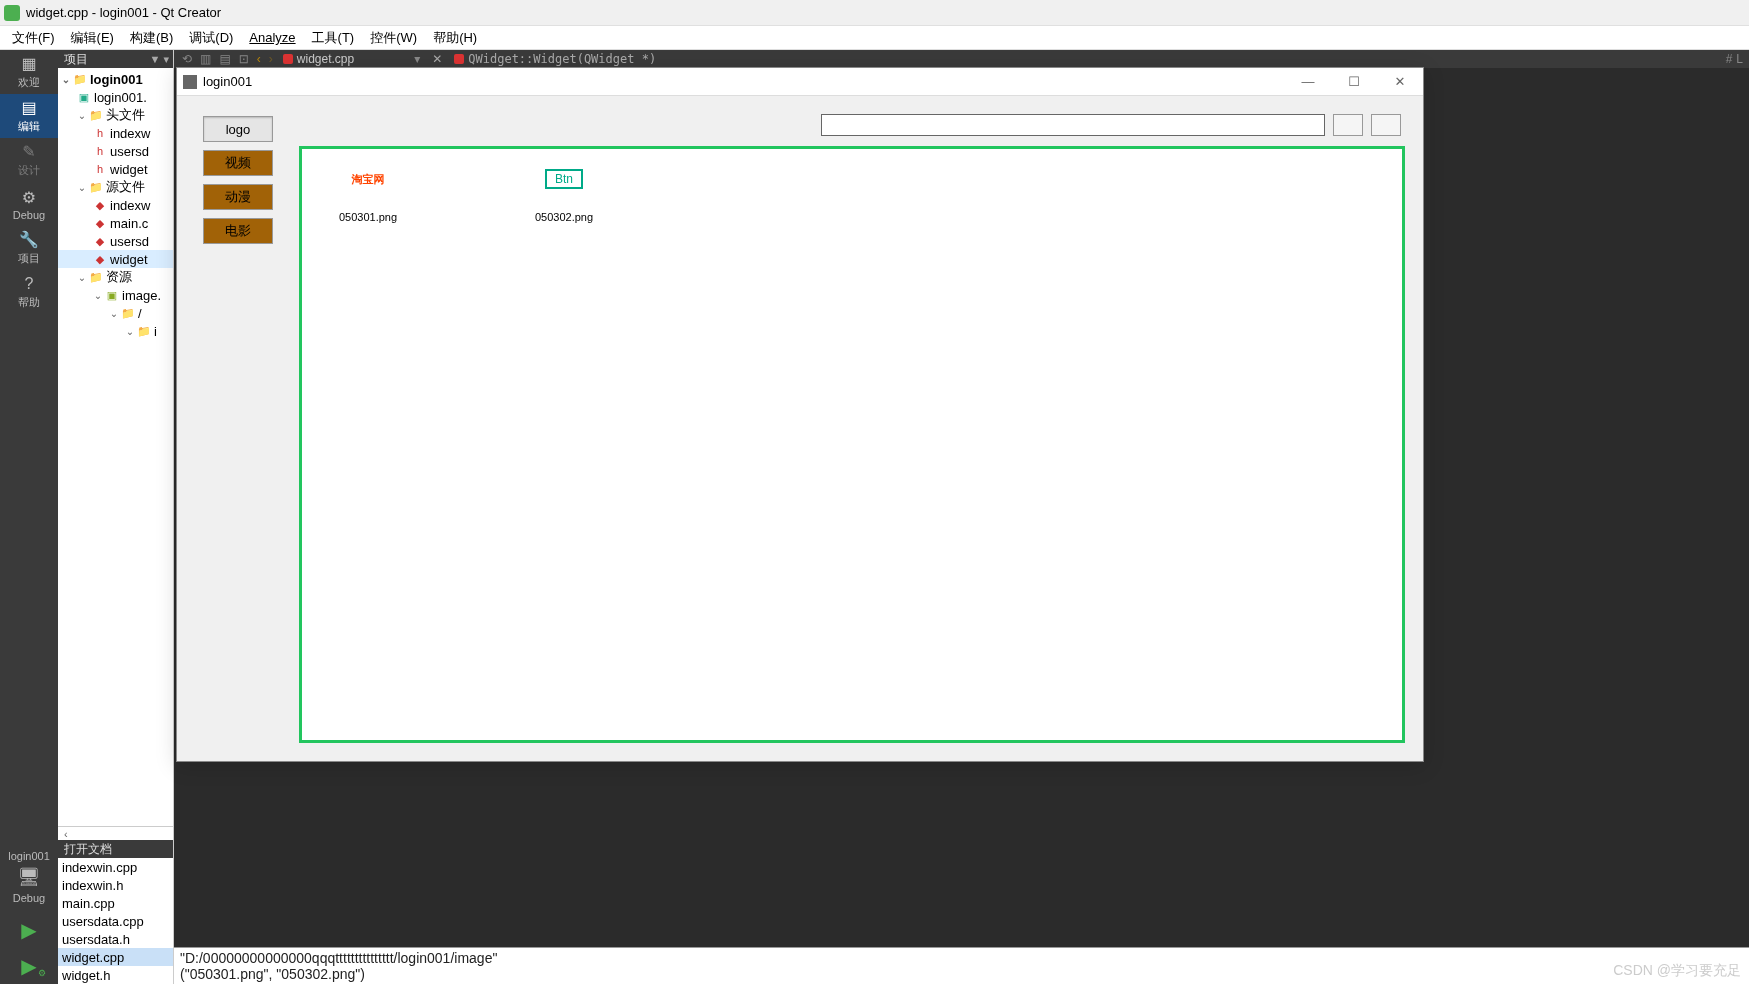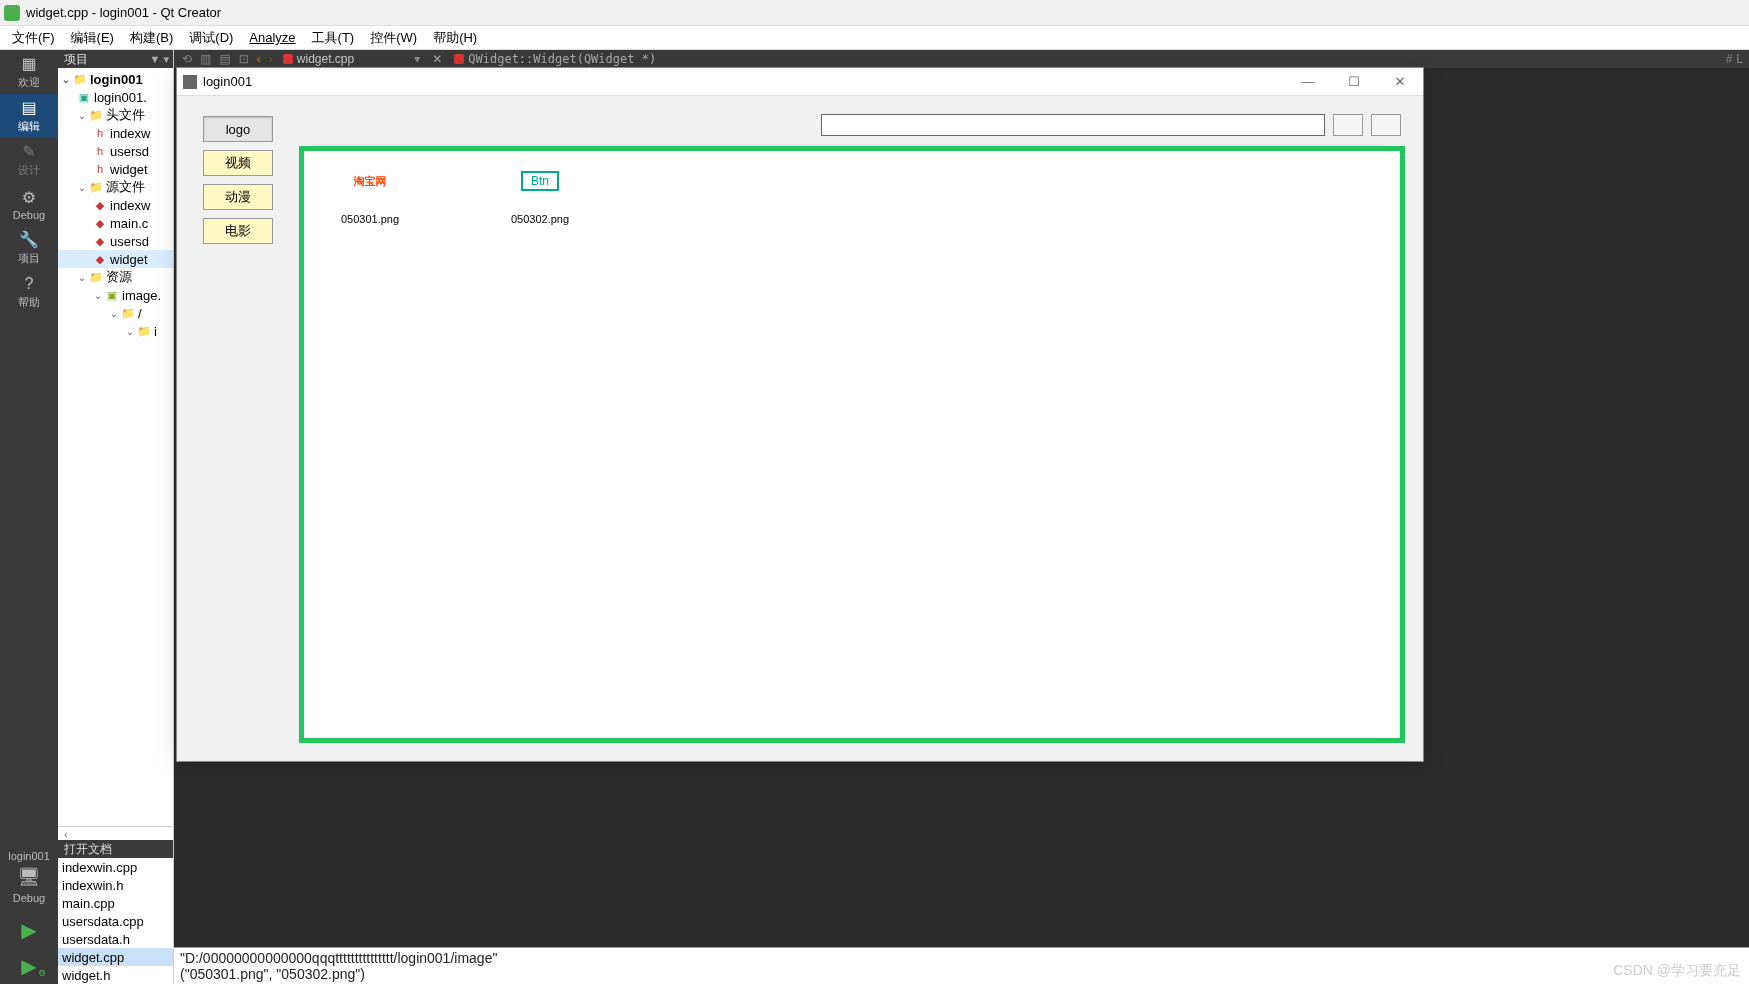--- a/index.html
+++ b/index.html
@@ -68,27 +68,27 @@
   position: absolute; left: 176px; top: 67px; width: 1248px; height: 695px;
   background: #f0f0f0; border: 1px solid #888; box-shadow: 0 4px 20px rgba(0,0,0,.15);
 }
 .app-titlebar { height: 28px; background: #fff; display: flex; align-items: center; padding-left: 6px; border-bottom: 1px solid #ddd; font-size: 13px; }
 .app-titlebar .app-icon { width: 14px; height: 14px; background: #666; margin-right: 6px; }
 .app-titlebar .spacer { flex: 1; }
 .win-btn { width: 46px; height: 28px; display: flex; align-items: center; justify-content: center; color: #666; font-size: 13px; cursor: pointer; }
 
 .app-body { display: flex; height: calc(100% - 28px); }
 .app-left { width: 122px; padding: 20px 26px; display: flex; flex-direction: column; gap: 8px; }
-.app-left button { height: 26px; font-size: 13px; background: #fef9c3; border: 1px solid #999; cursor: pointer; }
+.app-left button { height: 26px; font-size: 13px; background: #a16207; border: 1px solid #999; cursor: pointer; }
 .app-left button.sel { background: #e5e5e5; box-shadow: inset 0 1px 2px rgba(0,0,0,.2); }
 .app-right { flex: 1; padding: 18px 18px 18px 0; display: flex; flex-direction: column; }
 .app-top-row { display: flex; align-items: center; justify-content: flex-end; gap: 8px; margin-bottom: 10px; padding-right: 4px; }
 .app-top-row input { width: 504px; height: 22px; border: 1px solid #666; padding: 0 4px; font-size: 13px; }
 .app-top-row .sq-btn { width: 30px; height: 22px; border: 1px solid #999; background: #f5f5f5; cursor: pointer; }
-.list-view { flex: 1; border: 5px solid #22c55e; background: #fff; padding: 2px 6px; display: flex; gap: 50px; align-items: flex-start; }
+.list-view { flex: 1; border: 3px solid #22c55e; background: #fff; padding: 2px 6px; display: flex; gap: 76px; align-items: flex-start; }
 .list-item { width: 120px; display: flex; flex-direction: column; align-items: center; padding-top: 0; }
 .thumb { width: 80px; height: 56px; display: flex; align-items: center; justify-content: center; font-size: 11px; margin-bottom: 4px; }
 .thumb.taobao { color: #ff4400; font-weight: bold; }
 .thumb.btn-box { }
 .thumb.btn-box .bb { border: 2px solid #0a8; color: #0a8; padding: 1px 8px; font-size: 12px; font-weight: normal; }
 .list-item .fname { font-size: 11px; }
 
 
 .watermark { position: absolute; right: 8px; bottom: 4px; color: #ccc; font-size: 14px; }
 </style>

